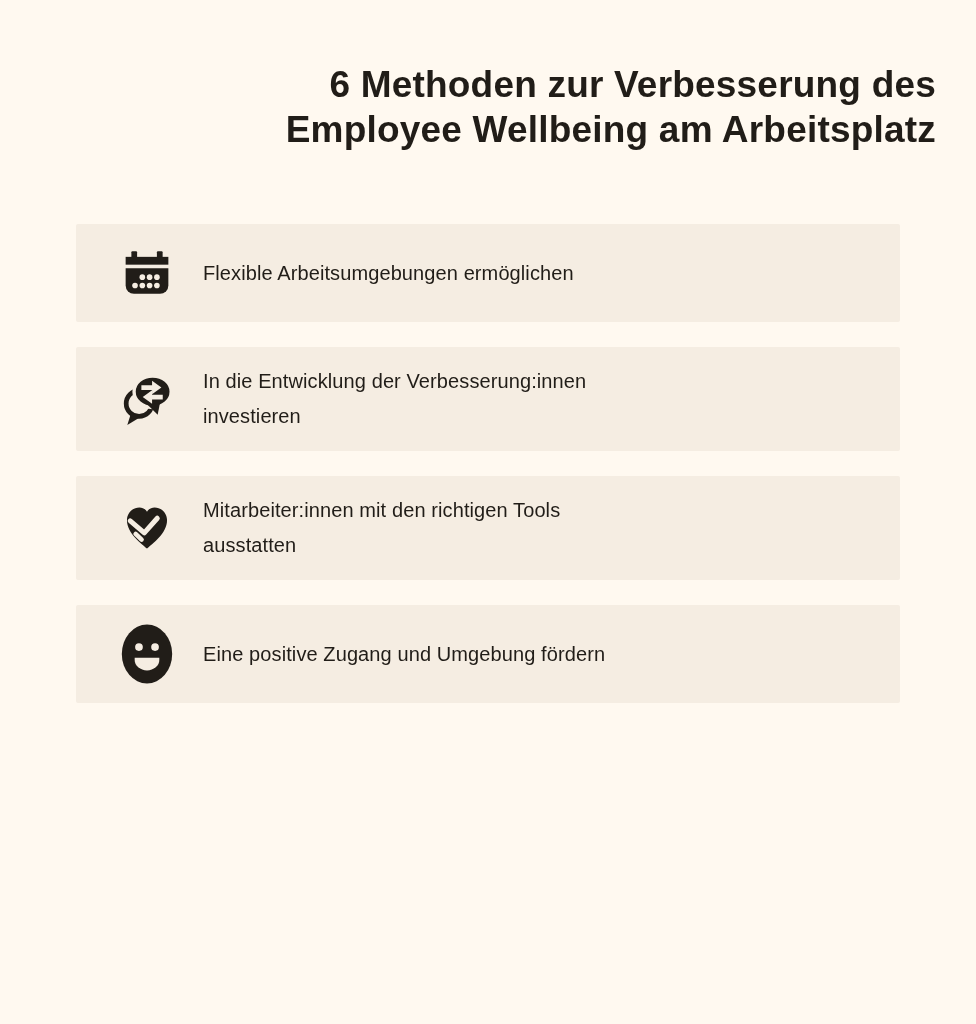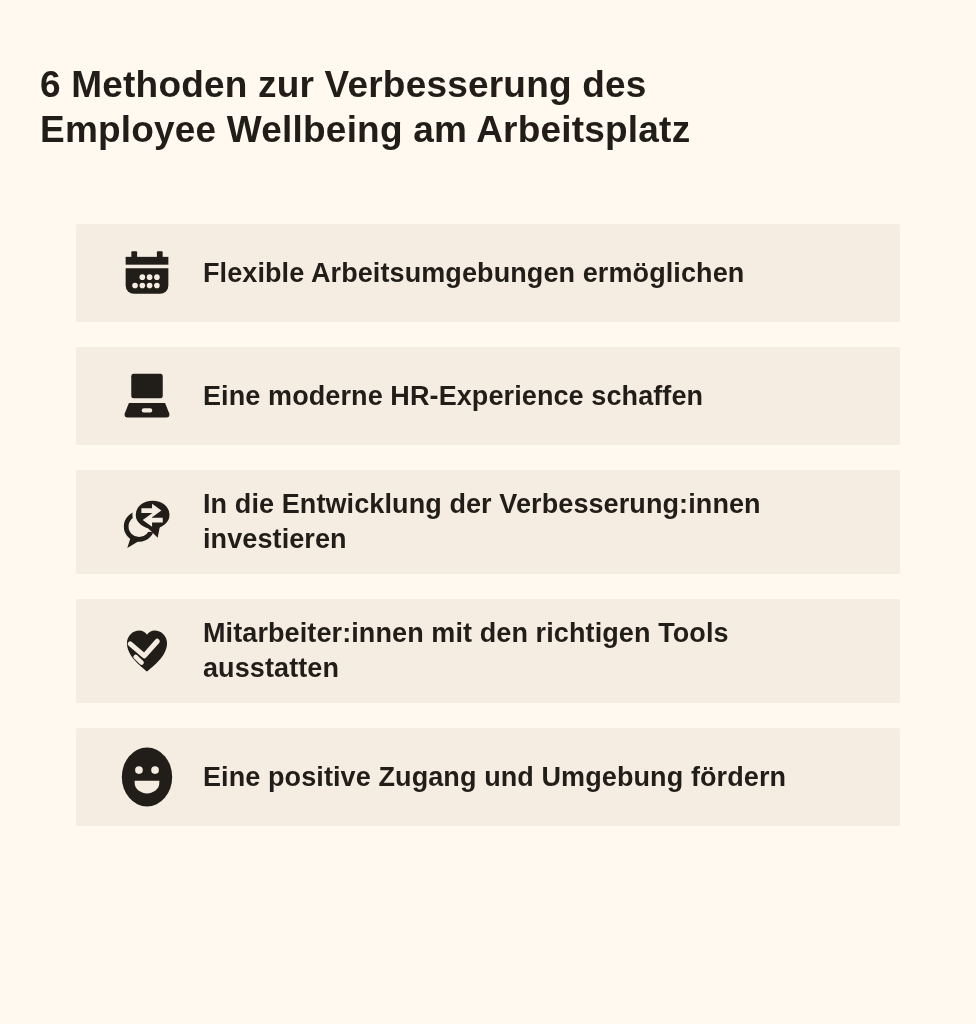--- a/index.html
+++ b/index.html
@@ -5,21 +5,21 @@
   html,body{margin:0;padding:0;}
   body{
     width:976px;height:1024px;
     background:var(--bg,#FFF9F0);
     font-family:"Liberation Sans",sans-serif;
     overflow:hidden;
   }
   .title{
     margin:62px auto 12px;
     padding:0 40px;
-    text-align:left;
+    text-align:right;
     font-size:37px;
     line-height:45px;
     font-weight:700;
     letter-spacing:0.2px;
     color:var(--ink,#211D18);
     white-space:pre-line;
   }
   .list{
     width:824px;
     margin:72px auto 0;
@@ -34,26 +34,25 @@
     padding:17px 30px 17px 43px;
     margin-bottom:25px;
   }
   .icon{
     width:56px;height:64px;
     flex:0 0 56px;
     margin-right:28px;
     display:flex;align-items:center;justify-content:center;
   }
   .label{
-    font-size:27px;
+    font-size:20px;
     line-height:35px;
     letter-spacing:0.1px;
     color:var(--ink,#211D18);
     white-space:pre-line;
-    font-weight:bold;
   }
   
   .fg{fill:var(--ink,#211D18);}
   .ko{fill:var(--card,#F5EDE2);}
   .st{stroke:var(--ink,#211D18);fill:none;}
   .stk{stroke:var(--card,#F5EDE2);fill:none;}
   .sep{stroke:var(--card,#F5EDE2);stroke-width:3;}
 </style>
 </head>
 <body>
@@ -75,30 +74,20 @@
         <circle class="ko" cx="33.5" cy="28" r="2.7"></circle>
         <circle class="ko" cx="12.5" cy="36" r="2.7"></circle>
         <circle class="ko" cx="19.5" cy="36" r="2.7"></circle>
         <circle class="ko" cx="26.5" cy="36" r="2.7"></circle>
         <circle class="ko" cx="33.5" cy="36" r="2.7"></circle>
       </svg>
     </span>
     <span class="label">Flexible Arbeitsumgebungen ermöglichen</span>
   </div>
 
-  <div class="card">
-    <span class="icon">
-      <svg width="58" height="52" viewBox="0 0 48 44" aria-hidden="true">
-        <rect class="fg" x="10.5" y="3" width="27" height="21" rx="2"></rect>
-        <path class="fg" d="M8.5 28 h31 l3.6 9 a2.6 2.6 0 0 1 -2.4 3.5 h-33.4 a2.6 2.6 0 0 1 -2.4 -3.5 z"></path>
-        <rect class="ko" x="19.5" y="32.6" width="9" height="3.6" rx="1.8"></rect>
-      </svg>
-    </span>
-    <span class="label">Eine moderne HR-Experience schaffen</span>
-  </div>
 
   <div class="card">
     <span class="icon">
       <svg width="54" height="58" viewBox="0 0 48 50" aria-hidden="true">
         <circle class="st" cx="17" cy="29" r="11.5" stroke-width="4.2"></circle>
         <path class="fg" d="M10 37 L6.5 48 L17.5 41.5 z"></path>
         <ellipse class="fg sep" cx="29" cy="18.5" rx="16.5" ry="14"></ellipse>
         <path class="fg" d="M35.5 28.5 L33.5 39 L24.5 30 z"></path>
         <path class="ko" d="M19 12.7 h9.5 v-3.9 l8.3 6 -8.3 6 v-3.9 h-9.5 z"></path>
         <path class="ko" d="M38 21.2 h-9.5 v-3.9 l-8.3 6 8.3 6 v-3.9 h9.5 z"></path>

